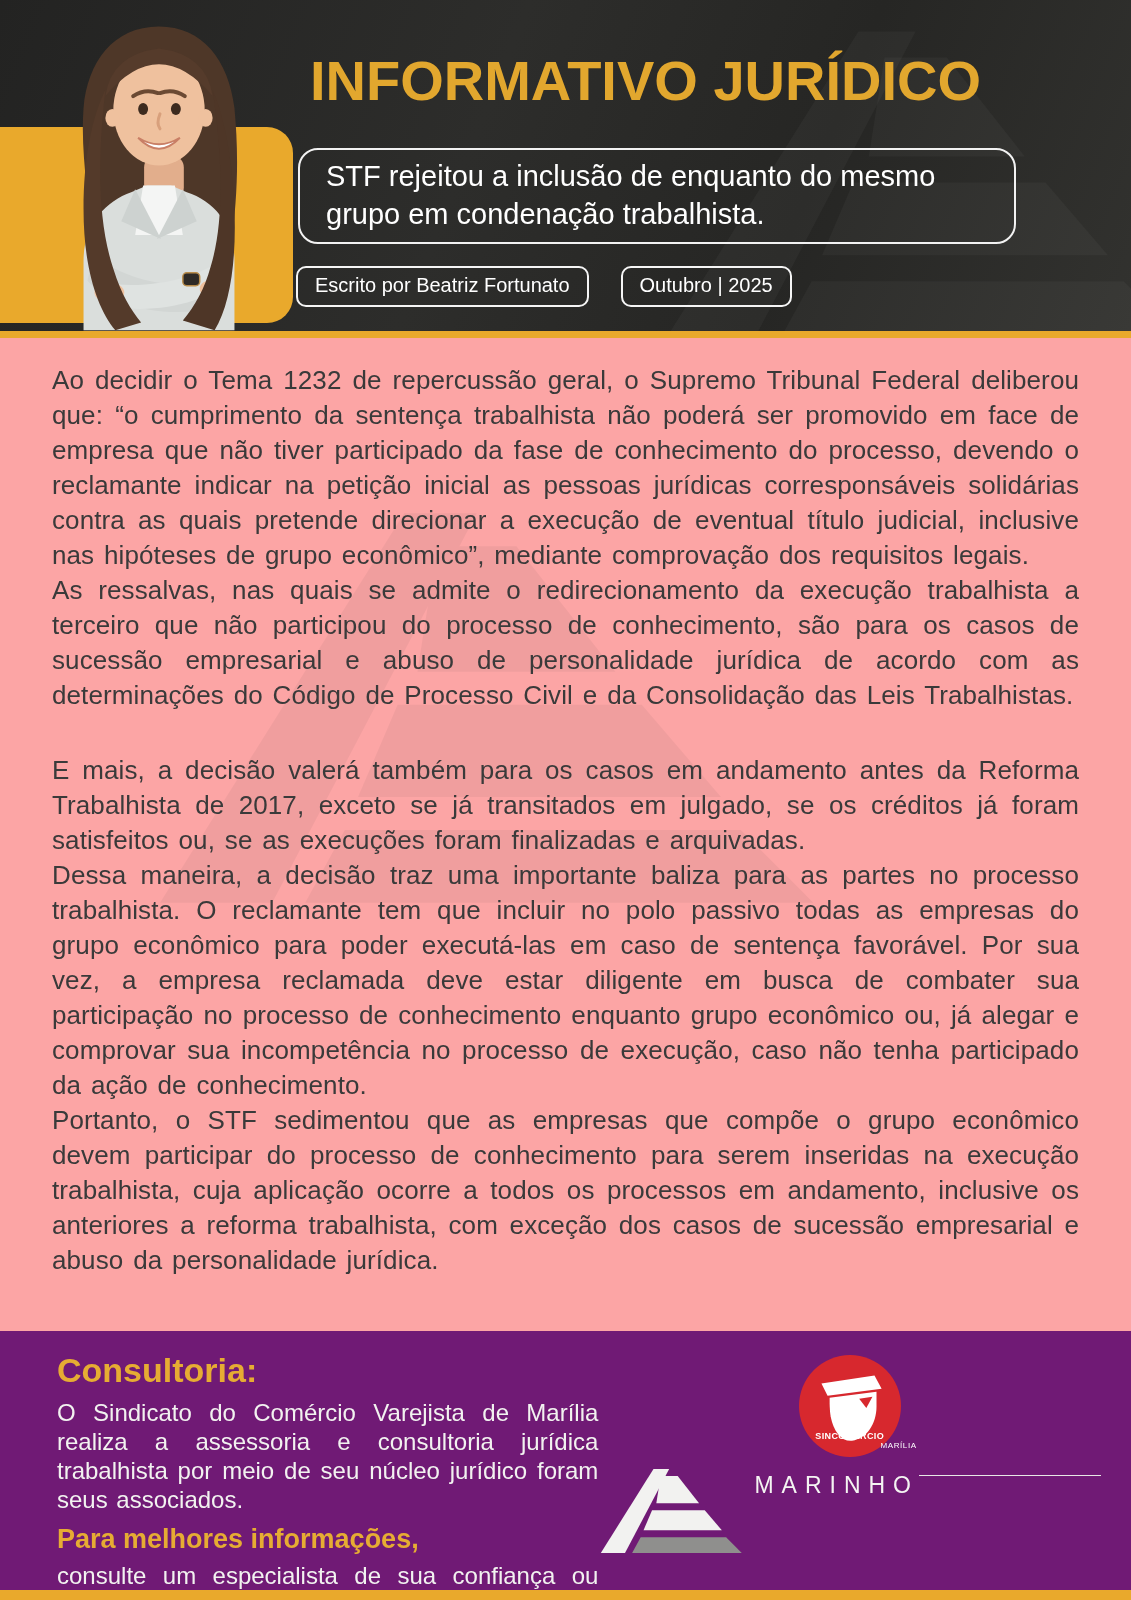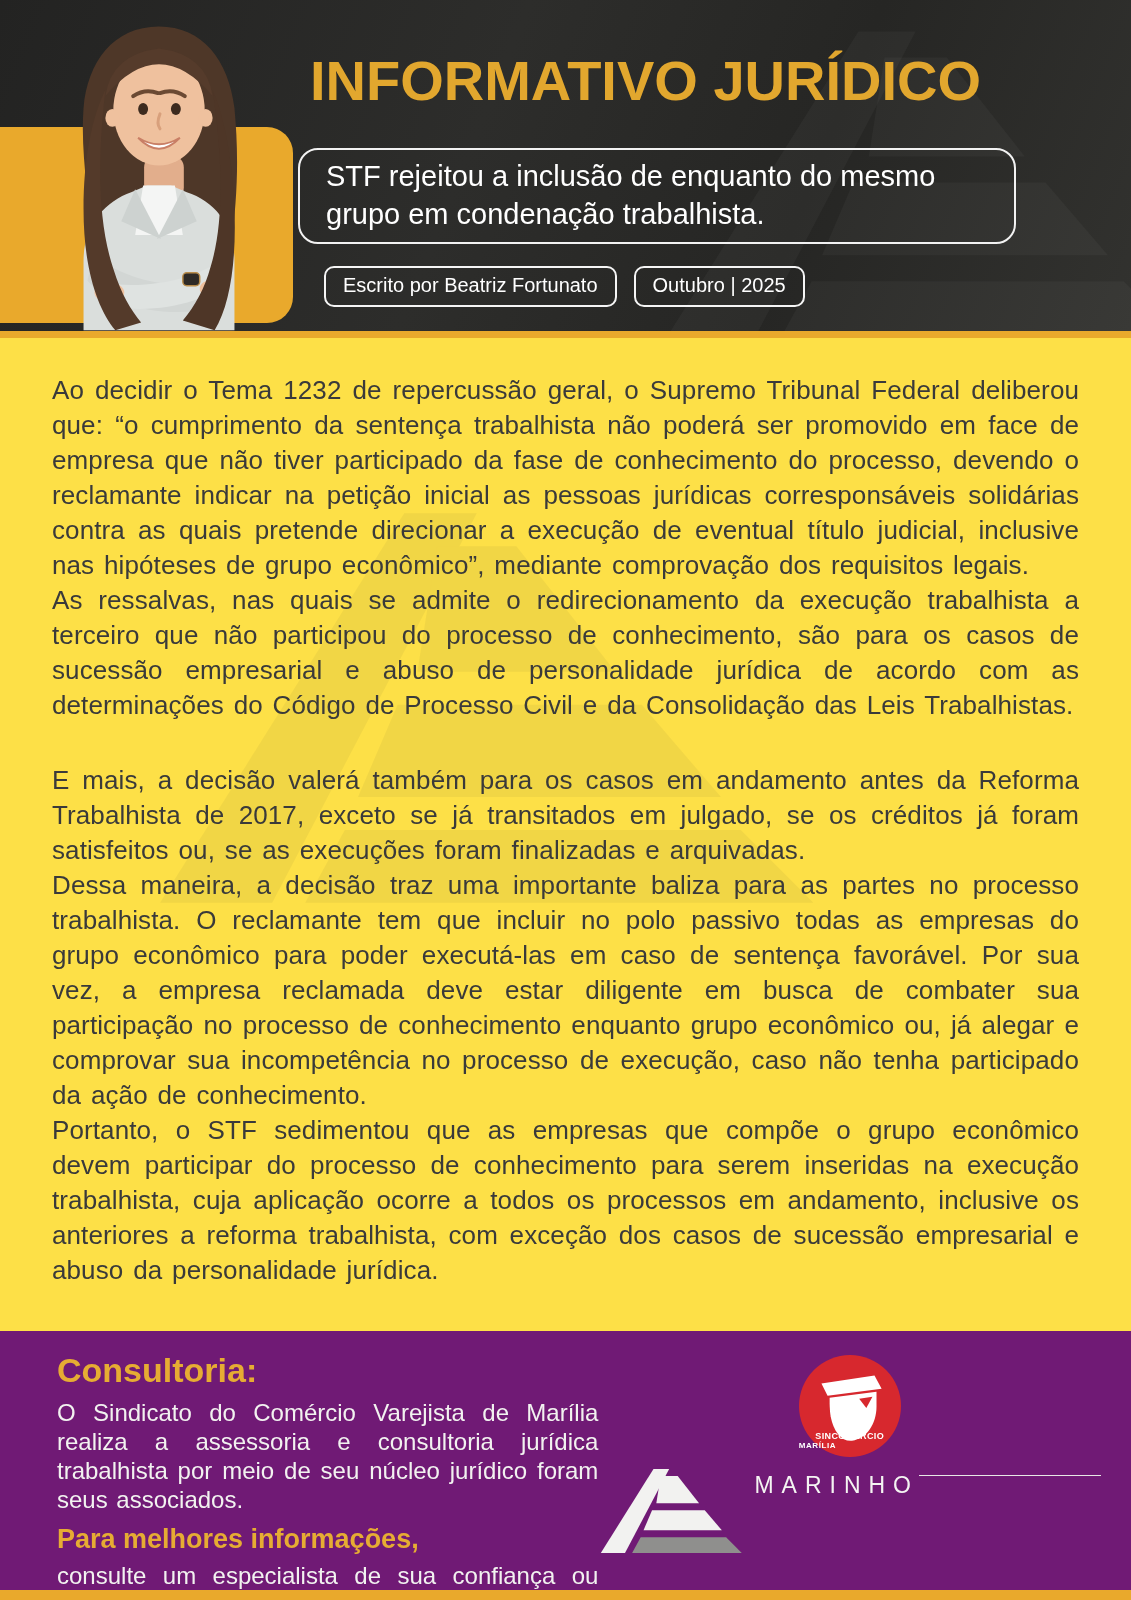--- a/index.html
+++ b/index.html
@@ -25,33 +25,33 @@
   .hero-title {
     position: absolute; left: 310px; top: 48px; margin: 0;
     font-size: 56px; font-weight: 800; letter-spacing: 0px; color: #E2A72E; white-space: nowrap;
   }
   .headline-box {
     position: absolute; left: 298px; top: 148px; width: 718px; height: 96px;
     border: 2px solid #F2F2F2; border-radius: 20px; padding: 13px 26px;
     display: flex; align-items: center;
   }
   .headline-box p { margin: 0; color: #FFFFFF; font-size: 29px; line-height: 1.3; font-weight: 400; }
-  .badges { position: absolute; left: 324px; top: 266px; display: flex; gap: 17px; }
+  .badges { position: absolute; left: 296px; top: 266px; display: flex; gap: 32px; }
   .badge {
     border: 2px solid #F5F5F5; border-radius: 10px; padding: 6px 17px 8px;
     color: #FFFFFF; font-size: 20px; font-weight: 300; white-space: nowrap;
   }
 
   .band { height: 7px; background: #E9A92C; }
   .band-bottom { height: 10px; }
 
   
   .article {
-    position: relative; height: 993px; background: #fde047;
-    padding: 35px 52px 0 52px; overflow: hidden;
+    position: relative; height: 993px; background: #fca5a5;
+    padding: 25px 52px 0 52px; overflow: hidden;
   }
   .article-wm { position: absolute; left: 160px; top: 70px; width: 660px; height: 600px; opacity: 0.05; }
   .article p {
     position: relative; margin: 0; font-size: 26px; line-height: 35px;
     color: #3A3A3A; text-align: justify; letter-spacing: 0.1px; word-spacing: 2.5px;
   }
   .article p.gap { margin-top: 40px; }
 
   
   .footer {
@@ -59,21 +59,21 @@
     padding: 20px 30px 0 57px; overflow: hidden;
   }
   .f-left { width: 716px; }
   .f-left .f-h1 { margin: 0 0 8px 0; color: #E6AC33; font-size: 34px; font-weight: 800; }
   .f-left .f-text { margin: 0 0 10px 0; color: #F2F2F0; font-size: 24px; line-height: 29px; text-align: justify; word-spacing: 2px; }
   .f-left .f-h2 { margin: 0 0 6px 0; color: #E6AC33; font-size: 27px; font-weight: 800; }
   .f-right { flex: 1; display: flex; flex-direction: column; align-items: center; padding-top: 4px; }
   .sinc-logo { position: relative; width: 102px; height: 102px; border-radius: 50%; background: #D7282E; flex: none; }
   .sinc-glyph { position: absolute; left: 0; top: 0; width: 102px; height: 102px; }
   .sinc-t1 { position: absolute; bottom: 16px; left: 0; width: 100%; text-align: center; color: #fff; font-size: 9px; font-weight: 700; letter-spacing: 0.4px; }
-  .sinc-t2 { position: absolute; bottom: 7px; left: 0; width: 100%; text-align: left; color: #fff; font-size: 8px; font-weight: 700; letter-spacing: 0.6px; }
+  .sinc-t2 { position: absolute; bottom: 7px; left: 16px; width: 100%; text-align: right; color: #fff; font-size: 8px; font-weight: 400; letter-spacing: 0.6px; }
   .marinho { display: flex; flex-direction: row; align-items: flex-start; margin-top: 12px; }
   .marinho-mark { width: 148px; height: 84px; }
   .m-name { color: #F4F4F2; font-size: 23px; font-weight: 400; letter-spacing: 8px; margin-top: 3px; padding-left: 8px; white-space: nowrap; }
   .m-line { width: 182px; height: 1px; background: #E8E8E6; margin: 6px 0 5px; }
 </style>
 </head>
 <body>
 
 <div class="page">
 

